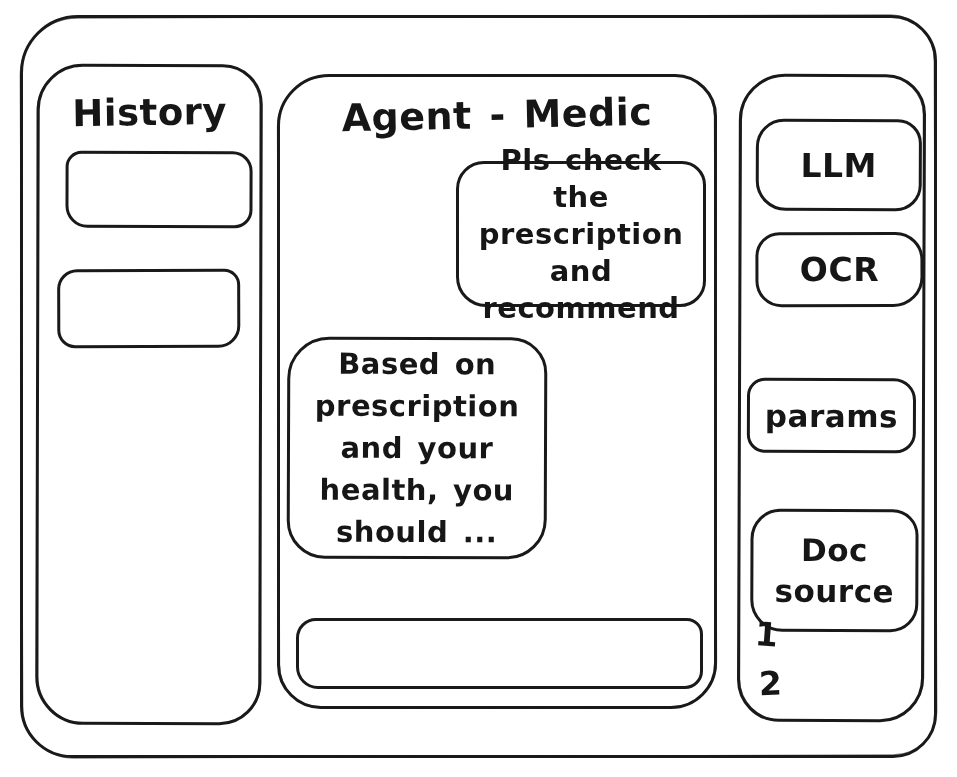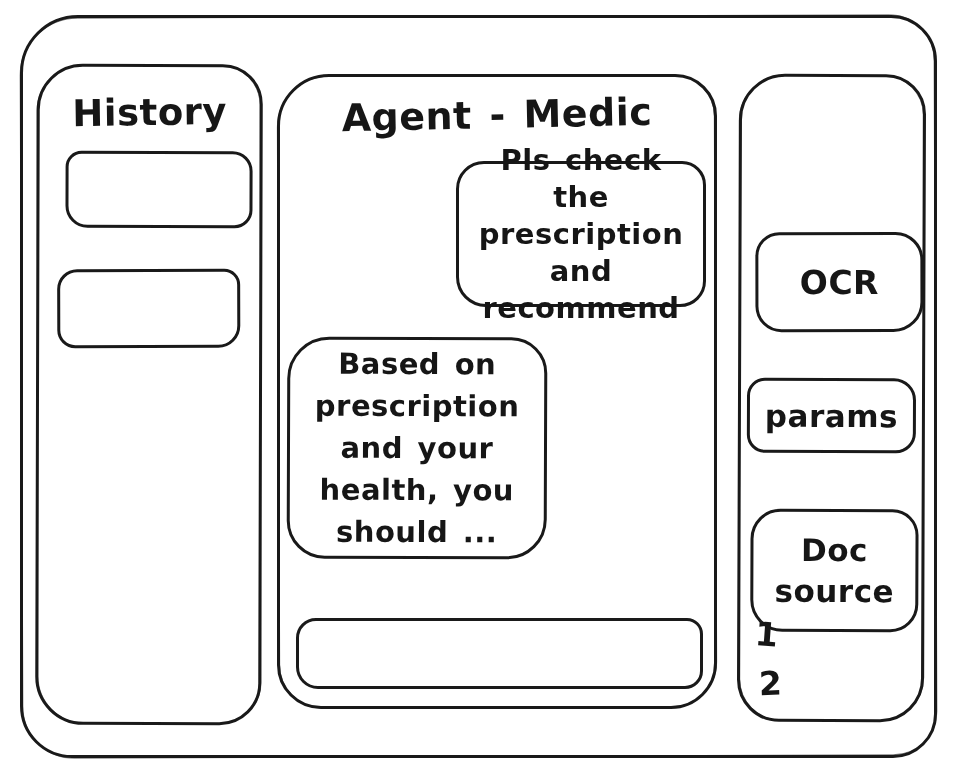--- a/index.html
+++ b/index.html
@@ -111,21 +111,21 @@
     display: flex; align-items: center; justify-content: center;
     text-align: center;
     font-size: 33px;
     cursor: pointer;
   }
   .btn-llm {
     left: 14px; top: 42px; width: 166px; height: 92px;
     border-radius: 28px 24px 26px 30px;
   }
   .btn-ocr {
-    left: 14px; top: 155px; width: 168px; height: 100px;
+    left: 14px; top: 155px; width: 168px; height: 75px;
     border-radius: 24px 28px 30px 26px;
     transform: rotate(-0.3deg);
   }
   .btn-params {
     left: 6px; top: 301px; width: 169px; height: 75px;
     border-radius: 18px 22px 20px 18px;
     font-size: 31px;
   }
   .btn-doc {
     left: 10px; top: 432px; width: 168px; height: 123px;
@@ -151,20 +151,21 @@
   </div>
 
   <div class="sketch chat-panel">
     <div class="hand chat-title">Agent - Medic</div>
     <div class="sketch hand bubble bubble-user">Pls check the prescription and recommend</div>
     <div class="sketch hand bubble bubble-agent">Based on prescription and your health, you should ...</div>
     <input class="sketch chat-input" type="text" value="" style="">
   </div>
 
   <div class="sketch tools-panel">
+    <div class="sketch hand tool-btn btn-llm">LLM</div>
     <div class="sketch hand tool-btn btn-ocr">OCR</div>
     <div class="sketch hand tool-btn btn-params">params</div>
     <div class="sketch hand tool-btn btn-doc">Doc source</div>
     <div class="hand doc-item doc-item-1">1</div>
     <div class="hand doc-item doc-item-2">2</div>
   </div>
 
 </div>
 
 </body></html>

